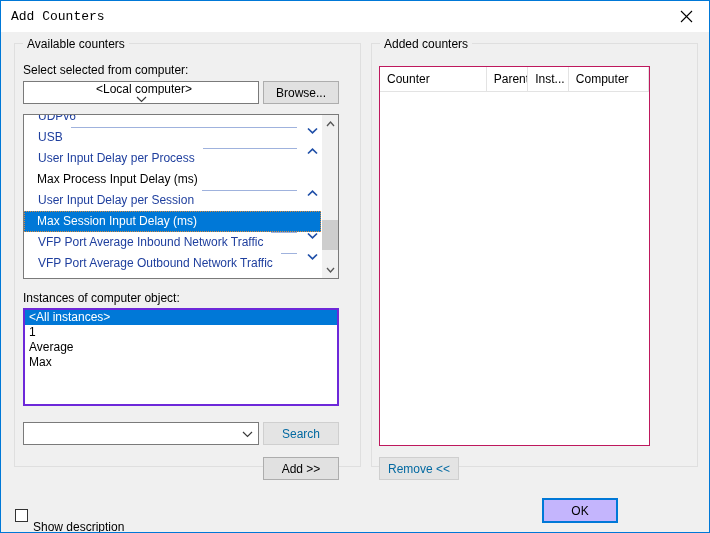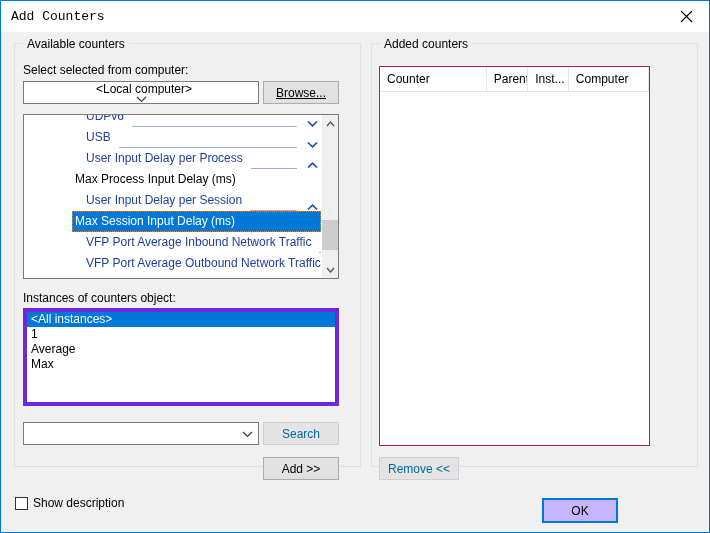--- a/index.html
+++ b/index.html
@@ -154,32 +154,31 @@
     bottom: 0;
     overflow: hidden;
   }
   .tree-row {
     position: relative;
     height: 21px;
     line-height: 21px;
     font-size: 12px;
     white-space: nowrap;
     display: flex;
-    align-items: flex-end;
-    box-sizing: border-box;
-    cursor: default;
-    margin-left: 48px;
+    align-items: flex-start;
+    box-sizing: border-box;
+    cursor: default;
   }
   .tree-row.parent {
     color: #1f3f9e;
     padding-left: 14px;
   }
   .tree-row.child {
     color: #000000;
-    padding-left: 3px;
+    padding-left: 13px;
   }
   .tree-row.selected {
     background: #0078d7;
     color: #ffffff;
     outline: 1px dotted #d98a3c;
     outline-offset: -1px;
   }
   .tree-label { flex: 0 0 auto; }
   .tree-rule {
     flex: 1 1 auto;
@@ -225,21 +224,21 @@
     left: 0;
     width: 16px;
     background: #cdcdcd;
     cursor: default;
   }
 
   
   .listbox {
     position: absolute;
     box-sizing: border-box;
-    border: 4px solid #6d28d9;
+    border: 2px solid #6d28d9;
     background: #ffffff;
     overflow: hidden;
   }
   .list-row {
     height: 15px;
     line-height: 15px;
     font-size: 12px;
     padding-left: 4px;
     white-space: nowrap;
     color: #000;
@@ -292,21 +291,21 @@
     cursor: default;
   }
   .checkbox-square {
     width: 13px;
     height: 13px;
     box-sizing: border-box;
     border: 1px solid #333333;
     background: #ffffff;
     margin-right: 5px;
   }
-  .checkrow-label { font-size: 12px; color: #000; white-space: nowrap; }
+  .checkrow-label { font-size: 12px; color: #000; white-space: nowrap; margin-top: 24px; }
 </style>
 </head>
 <body>
 
 <div class="window">
 
   <div class="titlebar">
     <div class="titlebar-text">Add Counters</div>
     <div class="close-btn">
       <svg width="13" height="13" viewBox="0 0 13 13">
@@ -324,21 +323,21 @@
 
   <div class="combo" style="left:22px; top:80px; width:236px;flex-direction:column;">
     <span class="combo-value">&lt;Local computer&gt;</span>
     <span class="combo-arrow">
       <svg width="11" height="8" viewBox="0 0 11 8">
           <polyline points="1,2 5.5,6.5 10,2" fill="none" stroke="#3a3a3a" stroke-width="1.2"></polyline>
         </svg>
     </span>
   </div>
 
-  <div class="btn" style="left:262px; top:80px; width:76px;text-decoration:underline;">Browse...</div>
+  <div class="btn" style="left:262px; top:80px; width:76px;">Browse...</div>
 
   <div class="treebox">
     <div class="tree-inner" id="tree-inner" style="margin-top: -9px;">
         <div class="tree-row parent">
           <span class="tree-label">UDPv6</span>
           <span class="tree-rule"></span>
           <span class="tree-chev">
             <svg width="11" height="7" viewBox="0 0 11 7">
               <polyline points="1,1.5 5.5,5.8 10,1.5" fill="none" stroke="#1f4fa8" stroke-width="1.7"></polyline>
             </svg>
@@ -404,21 +403,21 @@
       </div>
       <div class="scroll-thumb" style="top:105px; height:30px;"></div>
       <div class="scroll-btn scroll-down">
         <svg width="9" height="6" viewBox="0 0 9 6">
             <polyline points="1,1 4.5,5 8,1" fill="none" stroke="#555" stroke-width="1.3"></polyline>
           </svg>
       </div>
     </div>
   </div>
 
-  <div class="field-label" style="left:22px; top:290px;">Instances of counters object:</div>
+  <div class="field-label" style="left:22px; top:290px;">Instances of computer object:</div>
 
   <div class="listbox" style="left:22px; top:307px; width:316px; height:98px;">
     <div id="instances-rows">
         <div class="list-row selected">&lt;All instances&gt;</div>
         <div class="list-row">1</div>
         <div class="list-row">Average</div>
         <div class="list-row">Max</div>
       </div>
   </div>
 

